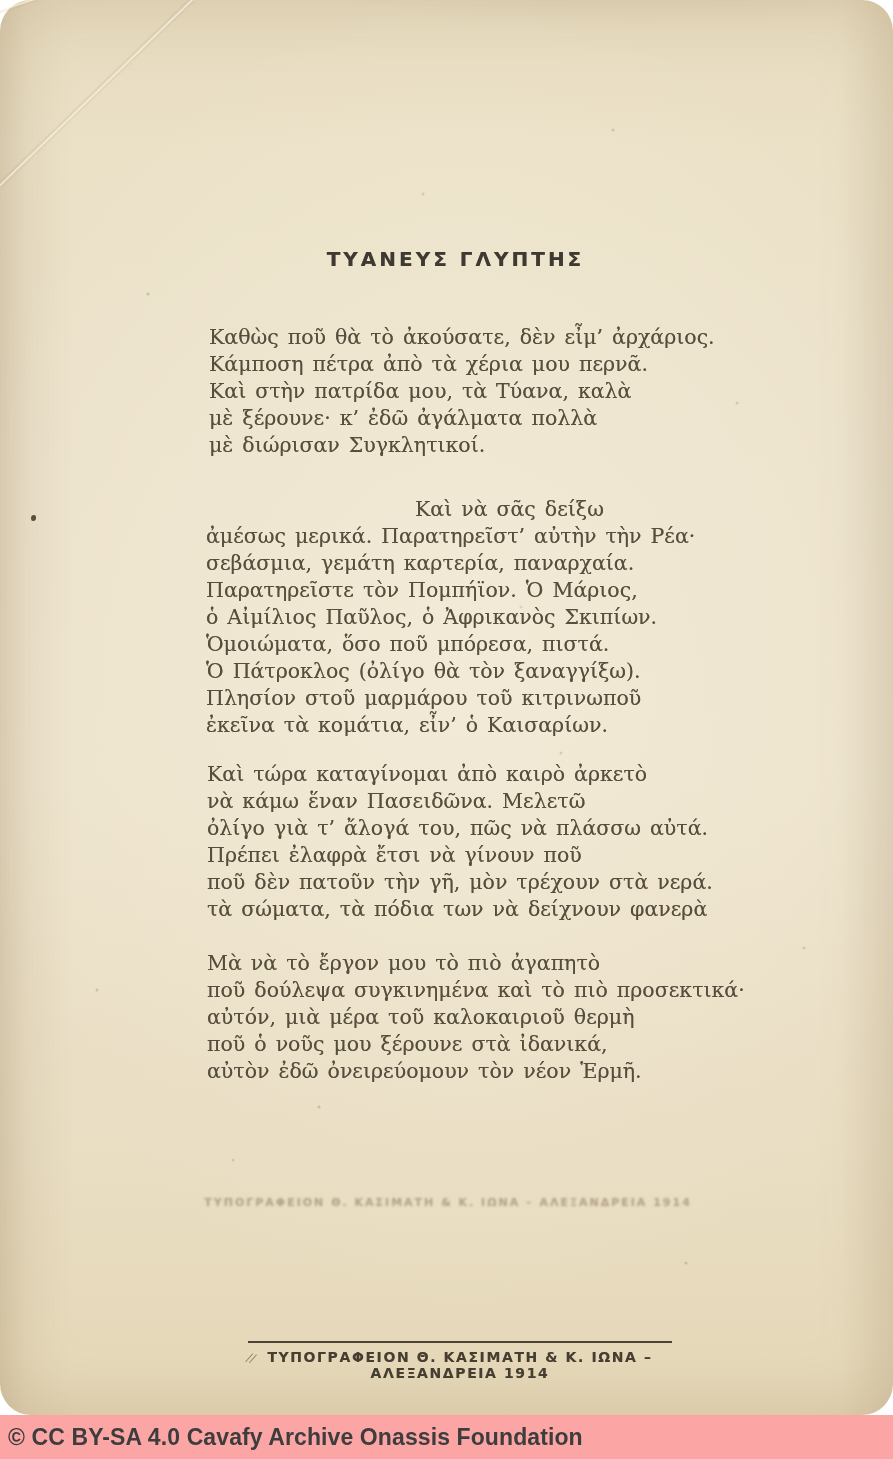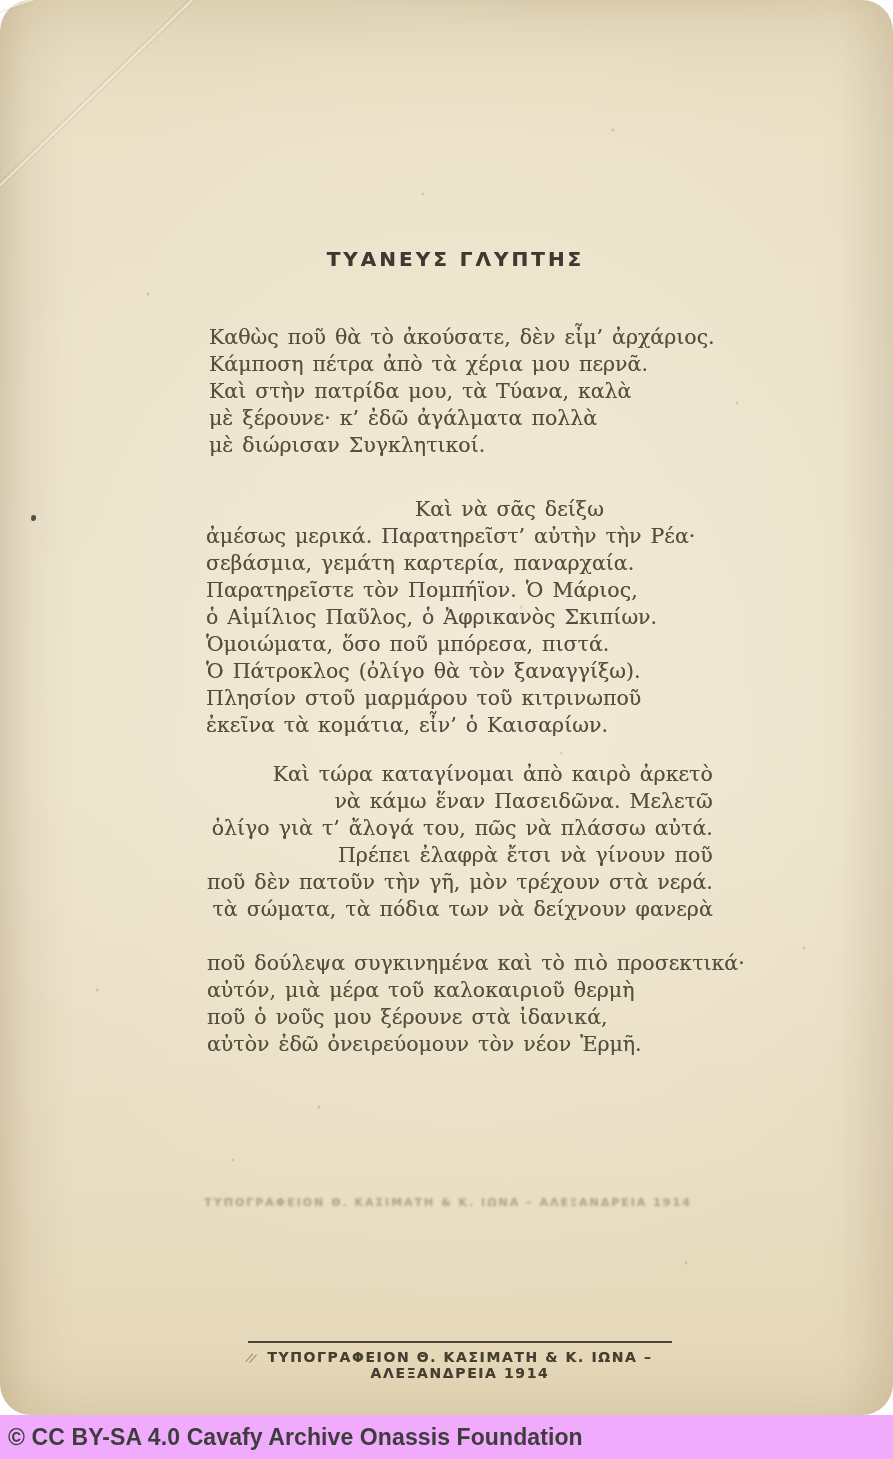--- a/index.html
+++ b/index.html
@@ -84,21 +84,21 @@
   .stanza {
     position: absolute;
     font-size: 20.5px; line-height: 27px;
     color: #564e3d;
     word-spacing: 2.5px;
     text-shadow: 0 0 0.4px rgba(86,78,61,0.55);
     white-space: nowrap;
   }
   #stanza-1 { left: 209px; top: 324px; }
   #stanza-2 { left: 206px; top: 496px; }
-  #stanza-3 { left: 207px; top: 761px; text-align: right; }
+  #stanza-3 { left: 207px; top: 761px; }
   #stanza-4 { left: 207px; top: 950px; }
   .line.indent { margin-left: 209px; }
 
   
   .ghost-imprint {
     position: absolute; left: 198px; top: 1196px; width: 500px;
     text-align: center;
     font-family: "DejaVu Sans", sans-serif;
     font-weight: 700; font-size: 11px; letter-spacing: 2px;
     color: rgba(130,112,80,0.55);
@@ -123,21 +123,21 @@
     position: absolute; left: 247px; top: 1351px;
     font-family: "DejaVu Sans", sans-serif;
     font-style: italic; font-size: 12px;
     color: rgba(125,110,85,0.75);
     transform: rotate(14deg);
   }
 
   
   .license-bar {
     position: absolute; left: 0; top: 1415px; width: 893px; height: 44px;
-    background: #f0abfc;
+    background: #fca5a5;
   }
   .license-text {
     position: absolute; left: 8px; top: 0; height: 44px;
     display: flex; align-items: center;
     font-family: "Liberation Sans", sans-serif;
     font-weight: 700; font-size: 23px; letter-spacing: 0.1px;
     color: #3d3d3d;
   }
 </style>
 </head>
@@ -174,20 +174,21 @@
   <div class="stanza" id="stanza-3">
     <div class="line">Καὶ τώρα καταγίνομαι ἀπὸ καιρὸ ἀρκετὸ</div>
     <div class="line">νὰ κάμω ἕναν Πασειδῶνα. Μελετῶ</div>
     <div class="line">ὀλίγο γιὰ τ’ ἄλογά του, πῶς νὰ πλάσσω αὐτά.</div>
     <div class="line">Πρέπει ἐλαφρὰ ἔτσι νὰ γίνουν ποῦ</div>
     <div class="line">ποῦ δὲν πατοῦν τὴν γῆ, μὸν τρέχουν στὰ νερά.</div>
     <div class="line">τὰ σώματα, τὰ πόδια των νὰ δείχνουν φανερὰ</div>
   </div>
 
   <div class="stanza" id="stanza-4">
+    <div class="line">Μὰ νὰ τὸ ἔργον μου τὸ πιὸ ἀγαπητὸ</div>
     <div class="line">ποῦ δούλεψα συγκινημένα καὶ τὸ πιὸ προσεκτικά·</div>
     <div class="line">αὐτόν, μιὰ μέρα τοῦ καλοκαιριοῦ θερμὴ</div>
     <div class="line">ποῦ ὁ νοῦς μου ξέρουνε στὰ ἰδανικά,</div>
     <div class="line">αὐτὸν ἐδῶ ὀνειρεύομουν τὸν νέον Ἑρμῆ.</div>
   </div>
 
   <div class="ghost-imprint">ΤΥΠΟΓΡΑΦΕΙΟΝ Θ. ΚΑΣΙΜΑΤΗ &amp; Κ. ΙΩΝΑ – ΑΛΕΞΑΝΔΡΕΙΑ 1914</div>
 
   <div class="imprint-rule"></div>
   <div class="pencil-mark">//</div>

